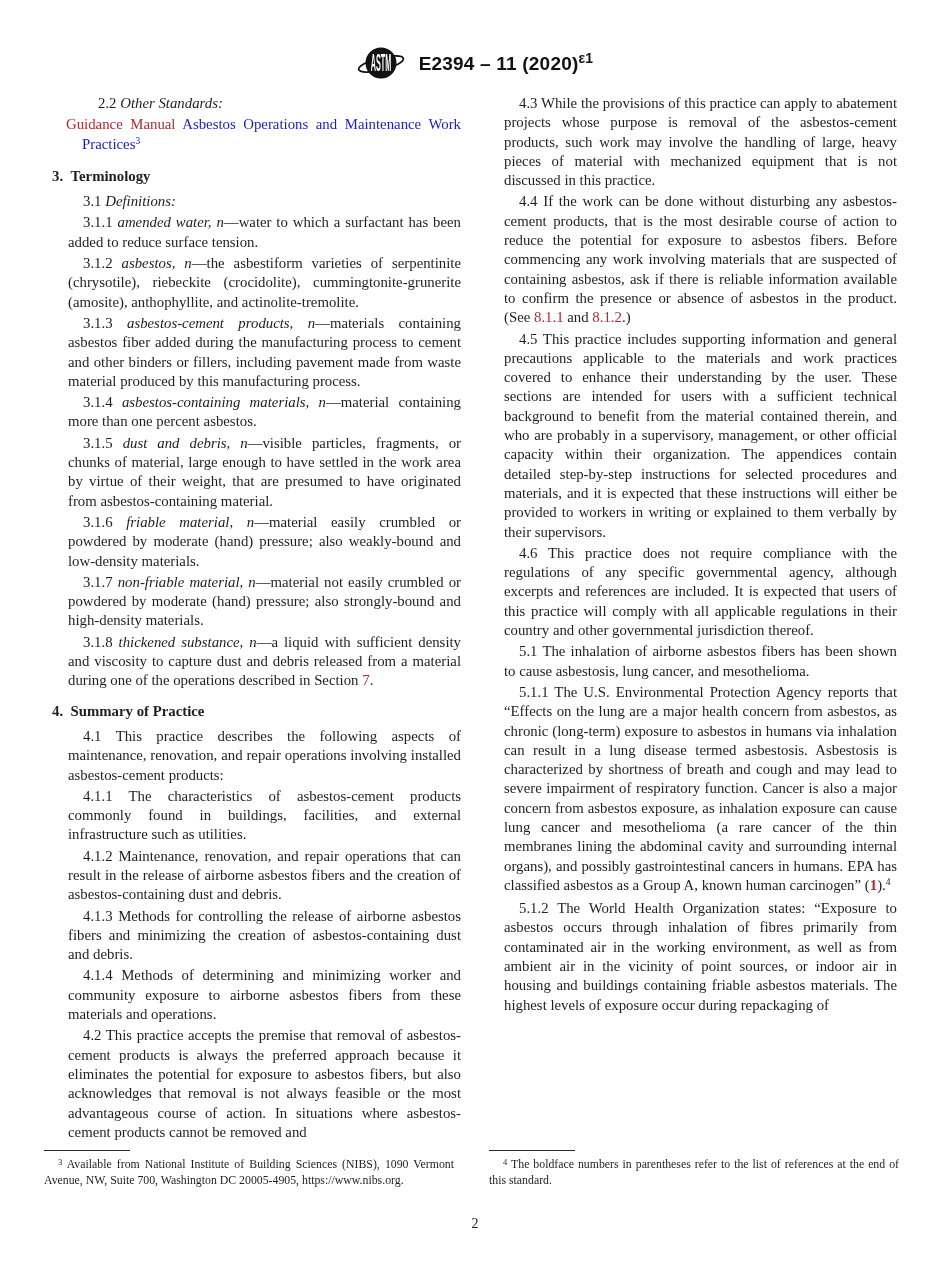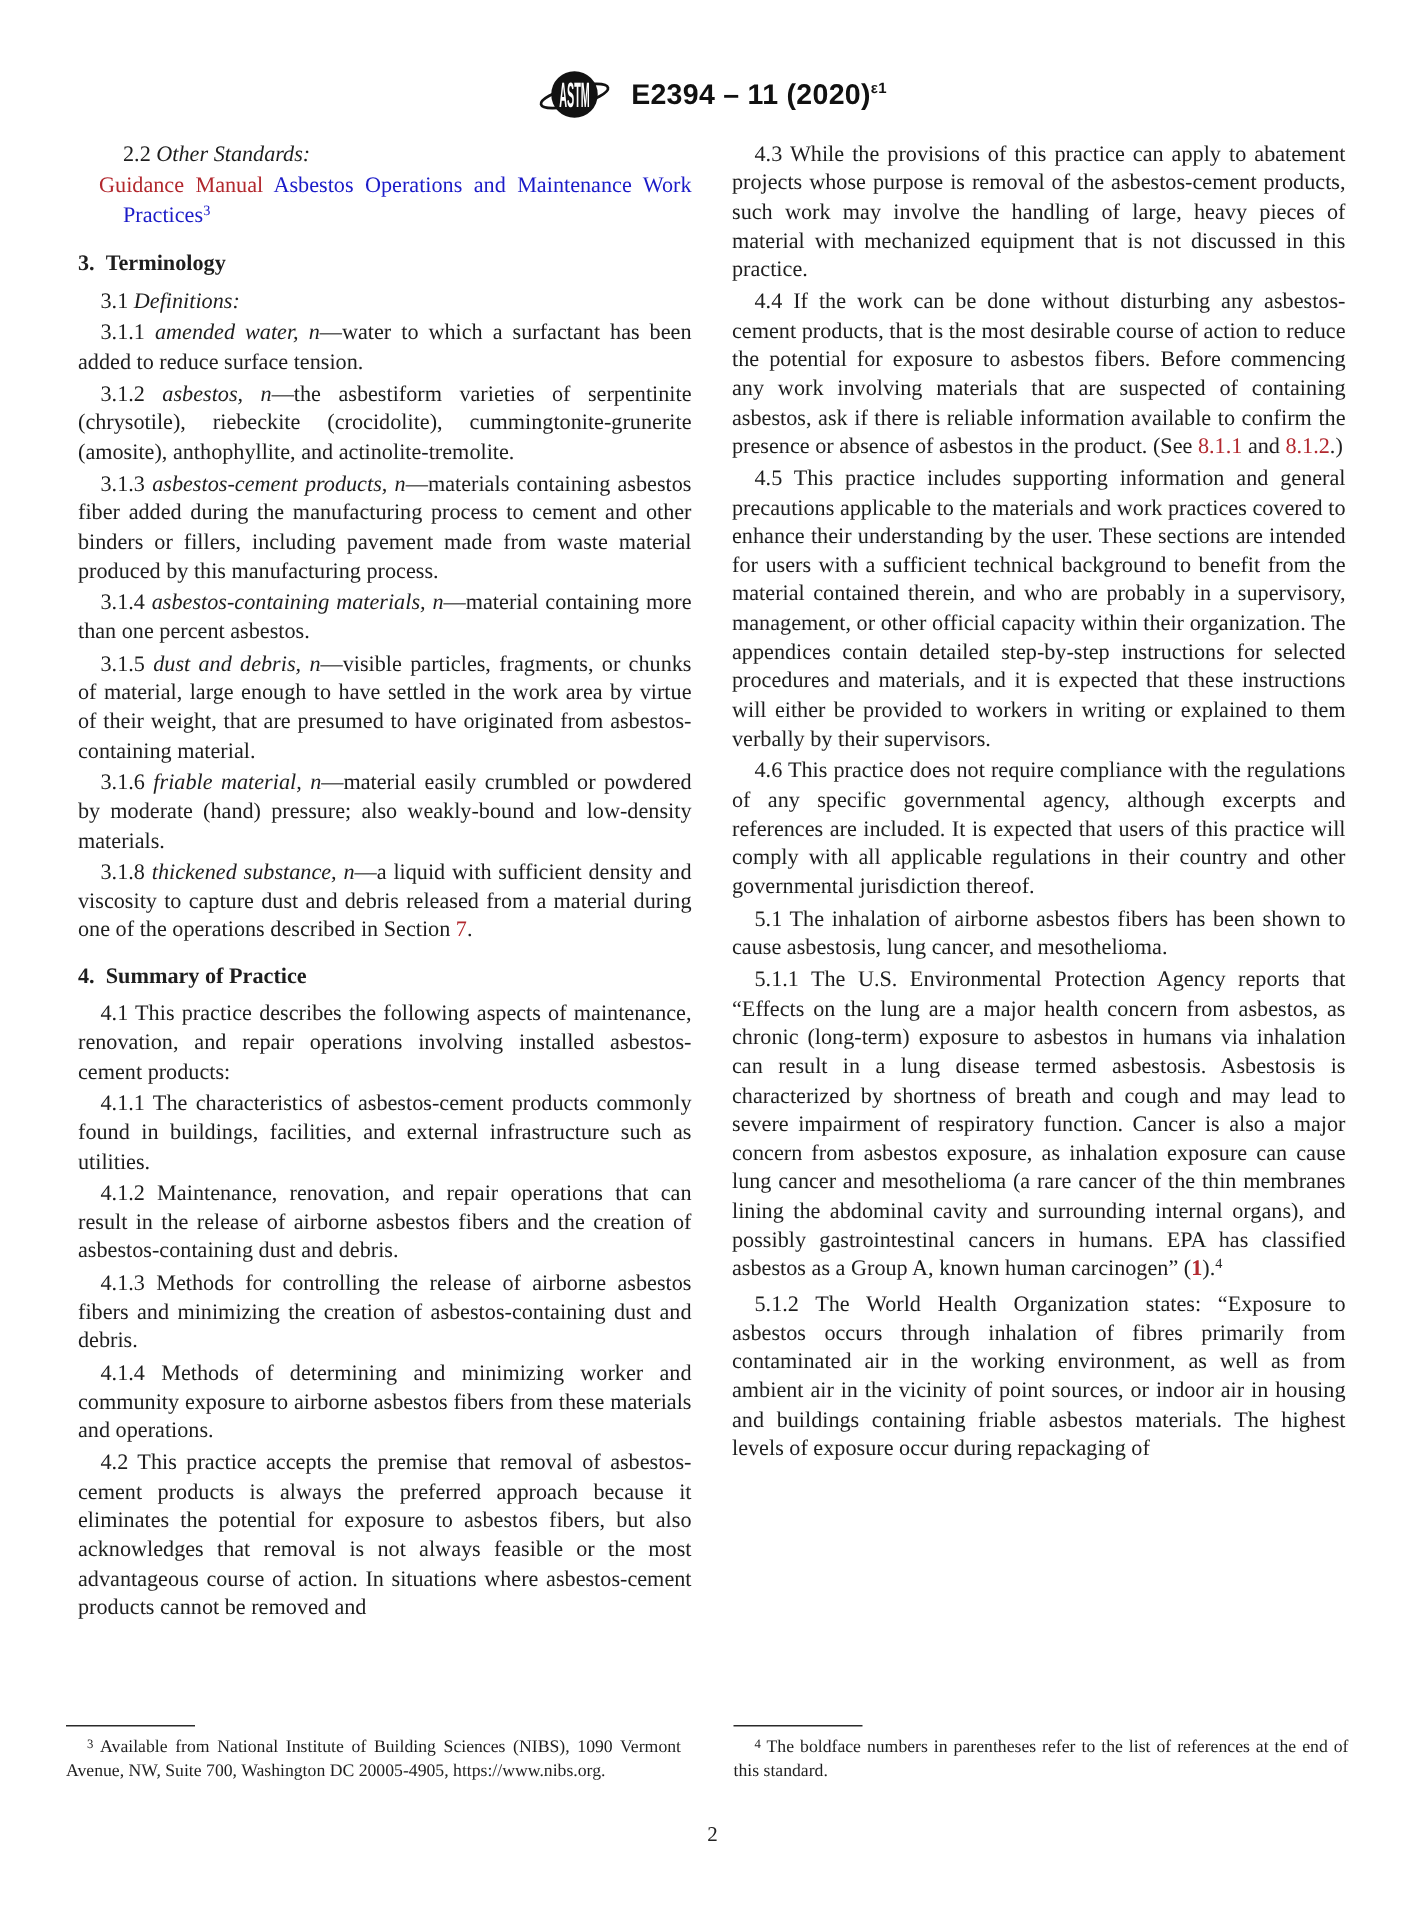--- a/index.html
+++ b/index.html
@@ -8,30 +8,30 @@
     font-family:"Liberation Serif","DejaVu Serif",serif;color:#1e1e1e;
   }
   .doc-header{
     position:absolute;top:44px;left:0;width:100%;
     display:flex;justify-content:center;align-items:center;gap:14px;
   }
   .designation{
     font-family:"Liberation Sans","DejaVu Sans",sans-serif;
     font-weight:bold;font-size:19px;letter-spacing:.2px;color:#111;
   }
-  .designation .eps{font-size:10px;position:relative;top:-7px;font-weight:bold;}
+  .designation .eps{font-size:14px;position:relative;top:-7px;font-weight:bold;}
   .cols{
     position:absolute;top:94px;left:52px;width:846px;
     display:flex;gap:27px;
   }
   .col{
     width:409px;flex:0 0 409px;
     font-size:14.8px;line-height:19.3px;text-align:justify;
   }
-  .para{margin:0 0 2px 0;text-indent:15px;}
+  .para{margin:0 0 2px 16px;text-indent:15px;}
   .para.noindent{text-indent:0;}
   .para.indent2{text-indent:30px;}
   .para.ref{padding-left:30px;text-indent:-16px;margin:0 0 2px 0;}
   .sec-heading{
     font-weight:bold;text-align:left;margin:11px 0 6px 0;text-indent:0;
   }
   .r-i{font-style:italic;}
   .r-red{color:var(--link-red,#b2282e);}
   .r-blue{color:var(--link-blue,#1b1bc8);}
   .r-redb{color:var(--link-red,#b2282e);font-weight:bold;}
@@ -73,20 +73,21 @@
         <div class="para indent2"><span>2.2 </span><span class="r-i">Other Standards:</span></div>
         <div class="para ref"><span class="r-red">Guidance Manual</span><span> </span><span class="r-blue">Asbestos Operations and Maintenance Work Practices</span><span class="r-bsup">3</span></div>
         <div class="sec-heading"><span>3.&nbsp;&nbsp;Terminology</span></div>
         <div class="para"><span>3.1 </span><span class="r-i">Definitions:</span></div>
         <div class="para"><span>3.1.1 </span><span class="r-i">amended water, n</span><span>—water to which a surfactant has been added to reduce surface tension.</span></div>
         <div class="para"><span>3.1.2 </span><span class="r-i">asbestos, n</span><span>—the asbestiform varieties of serpentinite (chrysotile), riebeckite (crocidolite), cummingtonite-grunerite (amosite), anthophyllite, and actinolite-tremolite.</span></div>
         <div class="para"><span>3.1.3 </span><span class="r-i">asbestos-cement products, n</span><span>—materials containing asbestos fiber added during the manufacturing process to cement and other binders or fillers, including pavement made from waste material produced by this manufacturing process.</span></div>
         <div class="para"><span>3.1.4 </span><span class="r-i">asbestos-containing materials, n</span><span>—material containing more than one percent asbestos.</span></div>
         <div class="para"><span>3.1.5 </span><span class="r-i">dust and debris, n</span><span>—visible particles, fragments, or chunks of material, large enough to have settled in the work area by virtue of their weight, that are presumed to have originated from asbestos-containing material.</span></div>
         <div class="para"><span>3.1.6 </span><span class="r-i">friable material, n</span><span>—material easily crumbled or powdered by moderate (hand) pressure; also weakly-bound and low-density materials.</span></div>
+        <div class="para"><span>3.1.7 </span><span class="r-i">non-friable material, n</span><span>—material not easily crumbled or powdered by moderate (hand) pressure; also strongly-bound and high-density materials.</span></div>
         <div class="para"><span>3.1.8 </span><span class="r-i">thickened substance, n</span><span>—a liquid with sufficient density and viscosity to capture dust and debris released from a material during one of the operations described in Section </span><span class="r-red">7</span><span>.</span></div>
         <div class="sec-heading"><span>4.&nbsp;&nbsp;Summary of Practice</span></div>
         <div class="para"><span>4.1 This practice describes the following aspects of maintenance, renovation, and repair operations involving installed asbestos-cement products:</span></div>
         <div class="para"><span>4.1.1 The characteristics of asbestos-cement products commonly found in buildings, facilities, and external infrastructure such as utilities.</span></div>
         <div class="para"><span>4.1.2 Maintenance, renovation, and repair operations that can result in the release of airborne asbestos fibers and the creation of asbestos-containing dust and debris.</span></div>
         <div class="para"><span>4.1.3 Methods for controlling the release of airborne asbestos fibers and minimizing the creation of asbestos-containing dust and debris.</span></div>
         <div class="para"><span>4.1.4 Methods of determining and minimizing worker and community exposure to airborne asbestos fibers from these materials and operations.</span></div>
         <div class="para"><span>4.2 This practice accepts the premise that removal of asbestos-cement products is always the preferred approach because it eliminates the potential for exposure to asbestos fibers, but also acknowledges that removal is not always feasible or the most advantageous course of action. In situations where asbestos-cement products cannot be removed and</span></div>
       </div>
     <div class="col" id="col-right">

